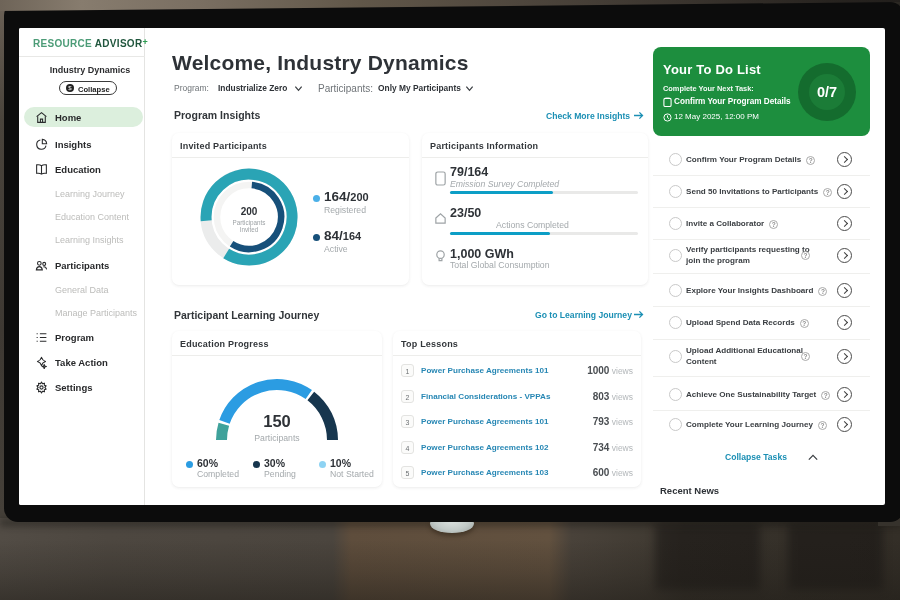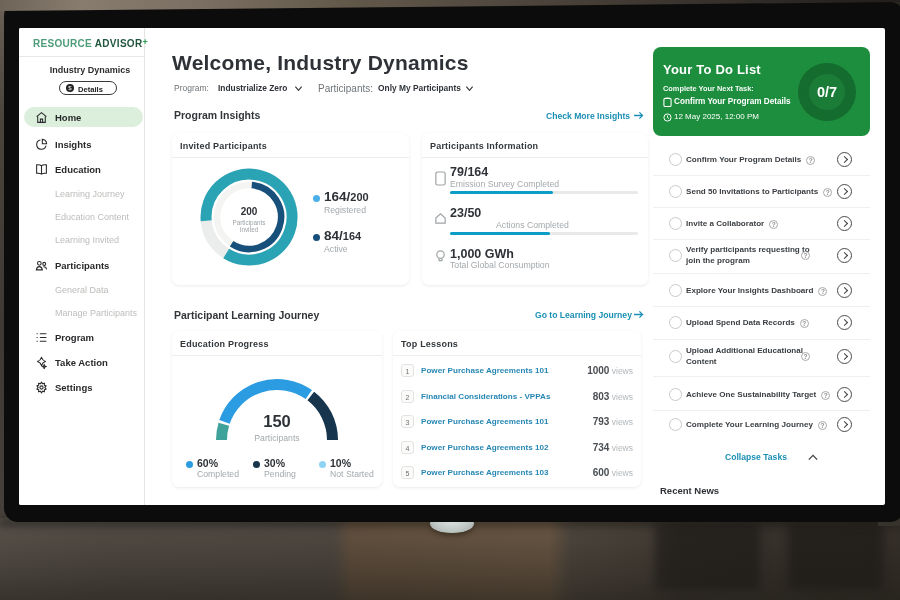--- a/index.html
+++ b/index.html
@@ -68,21 +68,21 @@
   <div class="abs" id="screen">
 
     <div class="abs" id="sidebar">
       <div class="abs" style="left:14px; top:9px; width:113px; font-size:10px; font-weight:bold; letter-spacing:.3px; white-space:nowrap;">
         <span style="color:#4c9c77;">RESOURCE</span> <span style="color:#20563d;">ADVISOR</span><span style="color:#2e9e53; vertical-align:2px; font-size:9px;">+</span>
       </div>
       <div class="abs" style="left:0; top:28px; width:126px; height:1px; background:#e8e8e6;"></div>
       <div class="abs" style="left:8px; top:37px; width:126px; text-align:center; font-size:9px; font-weight:bold; color:#2c2d2f;">Industry Dynamics</div>
       <div class="abs" style="left:40px; top:53px; width:58px; height:14px; border:1.4px solid #3a3a3a; border-radius:8px; background:#fff;">
         <div class="abs" style="left:6px; top:2px; width:8px; height:8px; border-radius:50%; background:#222; color:#fff; font-size:6px; line-height:8.5px; text-align:center;">$</div>
-        <div class="abs" style="left:18px; top:2.5px; font-size:7.6px; color:#222; font-weight:bold;">Details</div>
+        <div class="abs" style="left:18px; top:2.5px; font-size:7.6px; color:#222; font-weight:bold;">Collapse</div>
       </div>
 
       <div class="abs" style="left:5px; top:79px; width:119px; height:20px; background:#dcefdd; border-radius:10px;"></div>
 
       <svg class="micon" style="top:83px;" viewBox="0 0 24 24" fill="none" stroke="#2a2b2d" stroke-width="2">
         <path d="M3 10.5 12 3l9 7.5"></path>
         <path d="M5 9.5V21h14V9.5"></path>
         <path d="M10 21v-6h4v6"></path>
       </svg>
       <div class="menu-item" style="top:84px;">Home</div>
@@ -91,21 +91,21 @@
         <path d="M13.5 2.5a8.7 8.7 0 0 1 8 8h-8z"></path>
       </svg>
       <div class="menu-item" style="top:111px;">Insights</div>
       <svg class="micon" style="top:135px;" viewBox="0 0 24 24" fill="none" stroke="#2a2b2d" stroke-width="2">
         <path d="M12 5c-2-1.5-5-2-9-1.5V19c4-.5 7 0 9 1.5 2-1.5 5-2 9-1.5V3.5C17 3 14 3.5 12 5z"></path>
         <path d="M12 5v15.5"></path>
       </svg>
       <div class="menu-item" style="top:136px;">Education</div>
       <div class="menu-sub" style="top:161px;">Learning Journey</div>
       <div class="menu-sub" style="top:184px;">Education Content</div>
-      <div class="menu-sub" style="top:207px;">Learning Invited</div>
+      <div class="menu-sub" style="top:207px;">Learning Insights</div>
       <svg class="micon" style="top:231px;" viewBox="0 0 24 24" fill="none" stroke="#2a2b2d" stroke-width="2">
         <circle cx="8" cy="8" r="3.4"></circle>
         <circle cx="17" cy="9" r="2.7"></circle>
         <path d="M2.5 20c.5-4 2.5-6 5.5-6s5 2 5.5 6z"></path>
         <path d="M15.5 14.5c2.8-.4 5.2 1.3 6 4.5"></path>
       </svg>
       <div class="menu-item" style="top:232px;">Participants</div>
       <div class="menu-sub" style="top:257px;">General Data</div>
       <div class="menu-sub" style="top:280px;">Manage Participants</div>
       <svg class="micon" style="top:303px;" viewBox="0 0 24 24" fill="none" stroke="#2a2b2d" stroke-width="2">
@@ -162,21 +162,21 @@
       <div class="abs gray" style="left:152px; top:111px; font-size:8.7px;">Active</div>
     </div>
 
     <div class="card" style="left:403px; top:105px; width:226px; height:152px;">
       <div class="card-title">Participants Information</div>
       <div class="card-sep"></div>
       <svg class="abs" style="left:12px; top:38px; width:13px; height:15px;" viewBox="0 0 14 16" fill="none" stroke="#9ea3a6" stroke-width="1.3">
         <rect x="2" y="1" width="10" height="14" rx="2"></rect>
       </svg>
       <div class="abs" style="left:28px; top:32px; font-size:12.5px; font-weight:bold; color:#2e3237;text-align:center;">79/164</div>
-      <div class="abs gray" style="left:28px; top:46px; font-size:8.7px;">Emission Survey Completed</div>
+      <div class="abs gray" style="left:28px; top:46px; font-size:8.7px;font-style:italic;">Emission Survey Completed</div>
       <div class="abs" style="left:28px; top:58px; width:188px; height:3px; background:#e9e9e8; border-radius:2px;"></div>
       <div class="abs" style="left:28px; top:58px; width:103px; height:3px; background:#0c9ec6; border-radius:2px;"></div>
       <svg class="abs" style="left:12px; top:79px; width:13px; height:13px;" viewBox="0 0 14 14" fill="none" stroke="#9ea3a6" stroke-width="1.3">
         <path d="M2 6.5L7 2l5 4.5V12H2z"></path>
       </svg>
       <div class="abs" style="left:28px; top:73px; font-size:12.5px; font-weight:bold; color:#2e3237;">23/50</div>
       <div class="abs gray" style="left:28px; top:87px; font-size:8.7px;margin-left:46px;">Actions Completed</div>
       <div class="abs" style="left:28px; top:99px; width:188px; height:3px; background:#e9e9e8; border-radius:2px;"></div>
       <div class="abs" style="left:28px; top:99px; width:100px; height:3px; background:#0c9ec6; border-radius:2px;"></div>
       <svg class="abs" style="left:12px; top:116px; width:13px; height:15px;" viewBox="0 0 14 16" fill="none" stroke="#9ea3a6" stroke-width="1.3">

